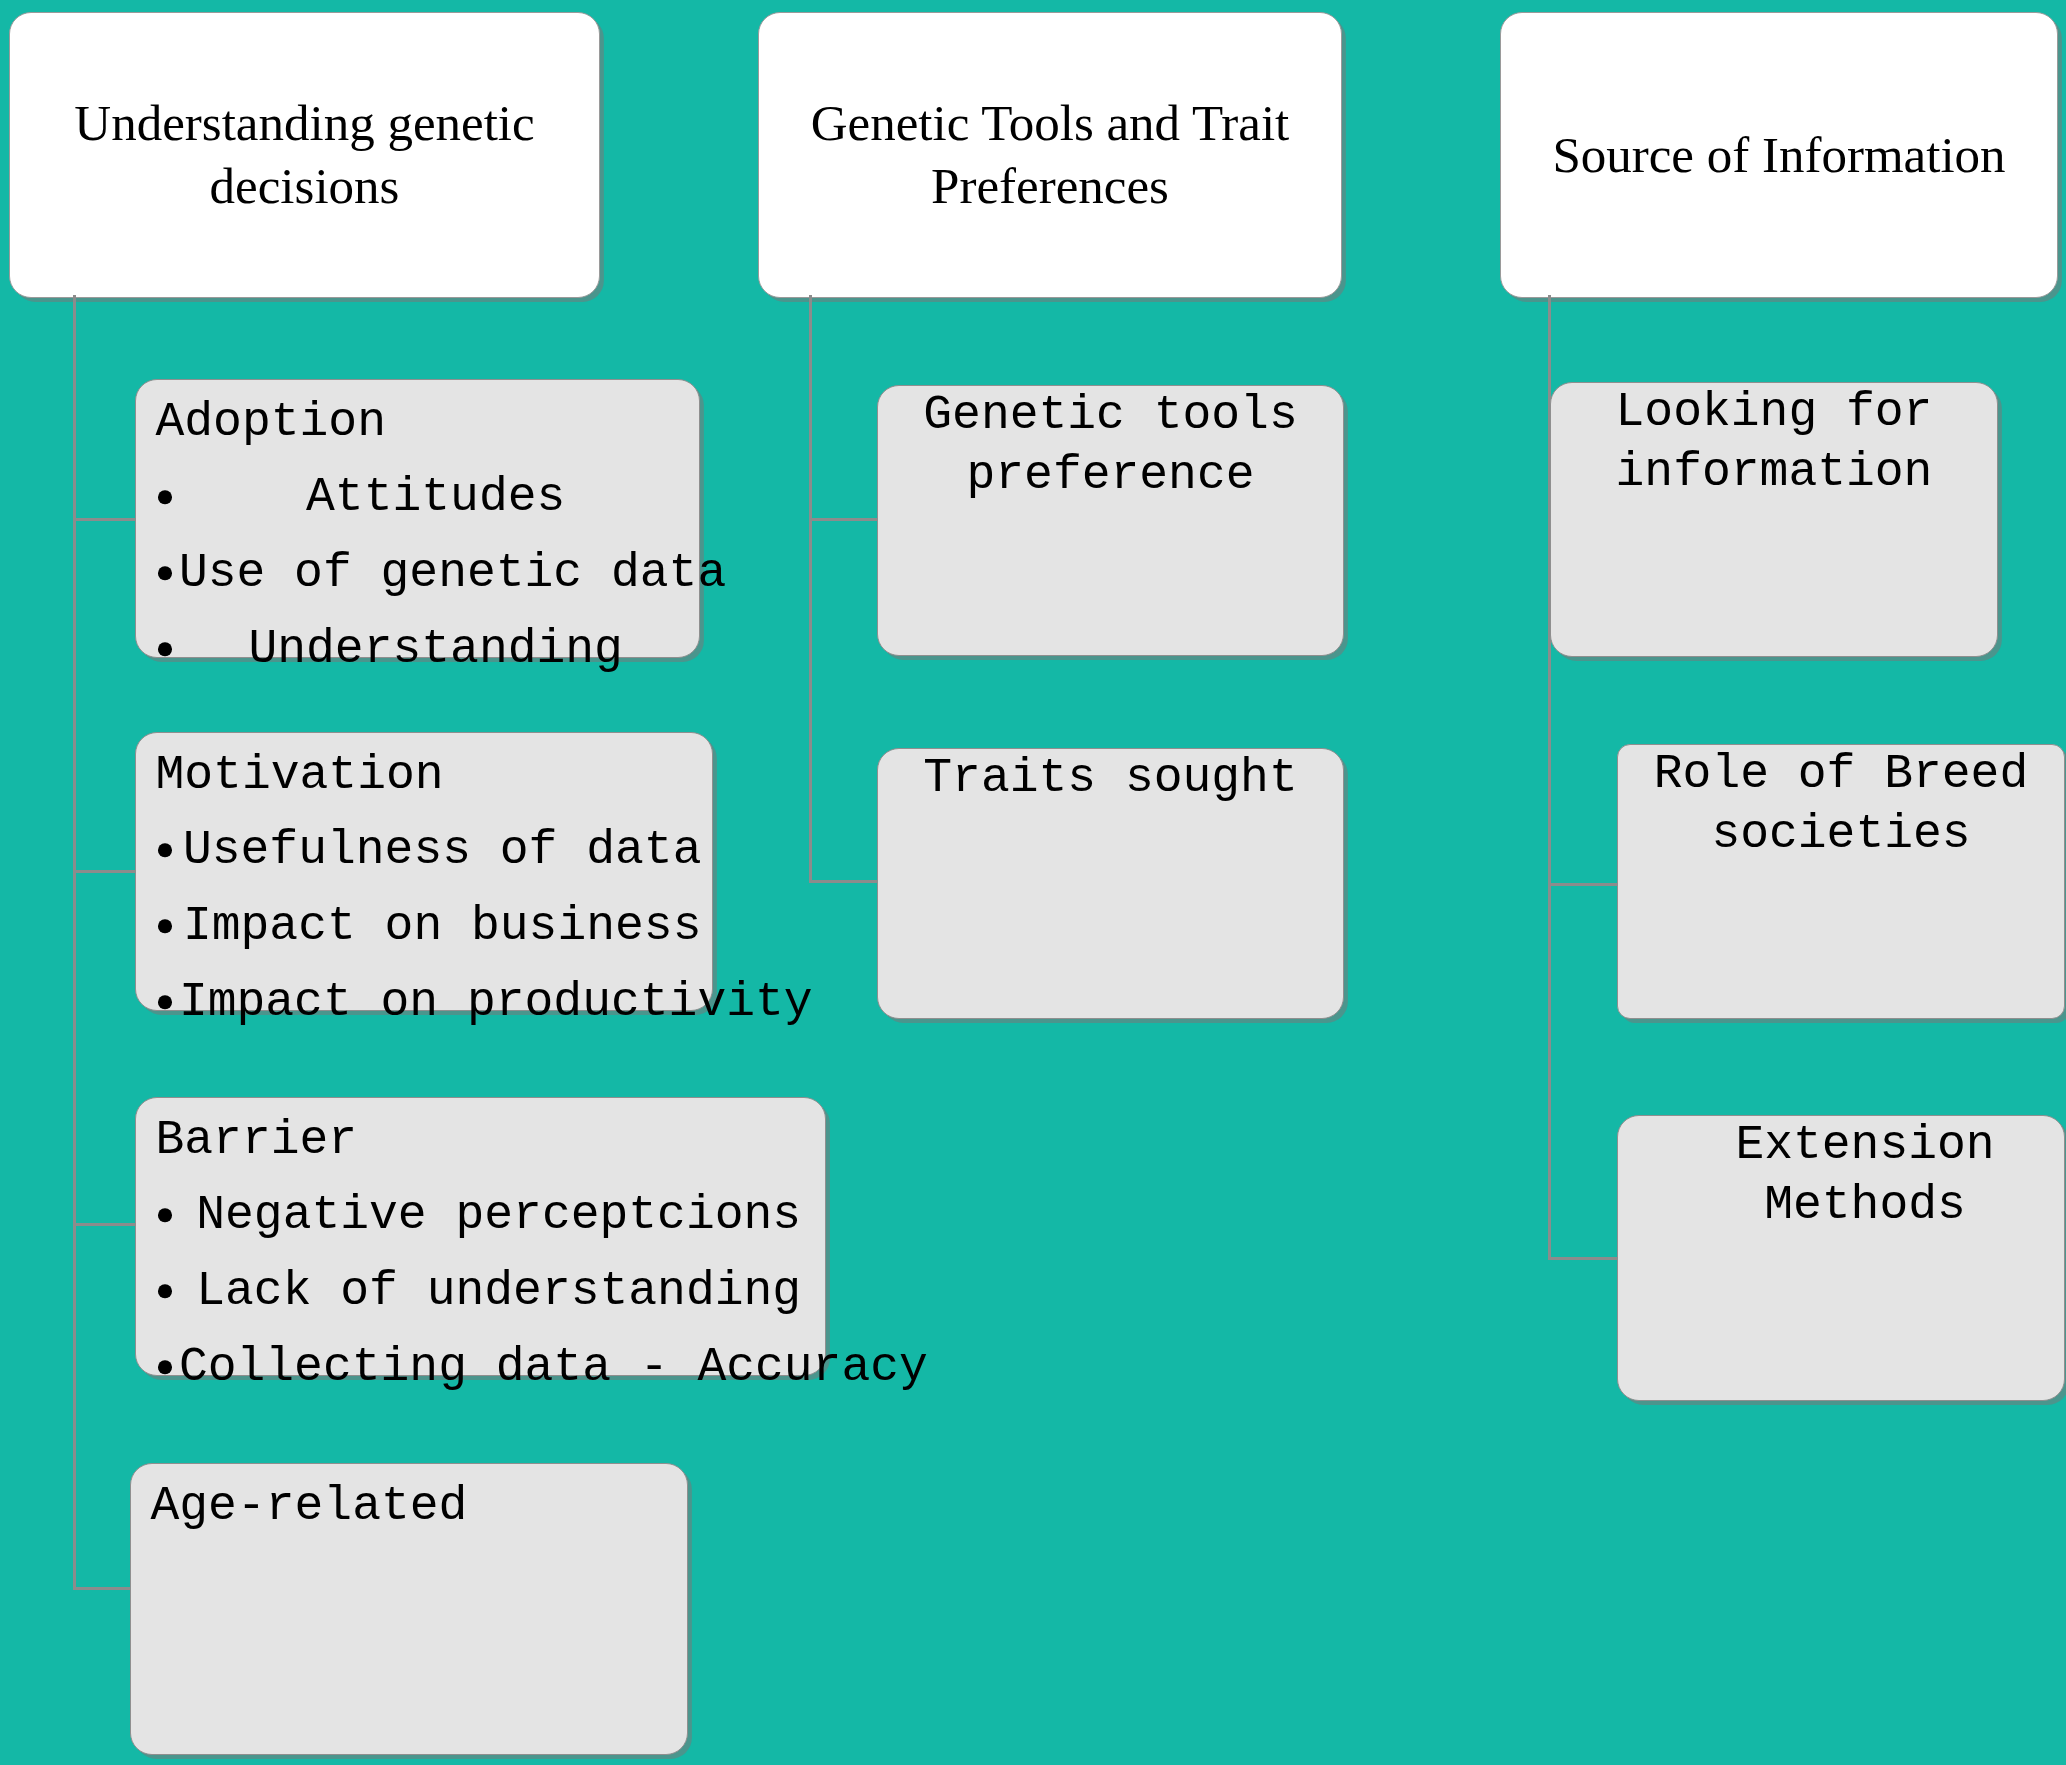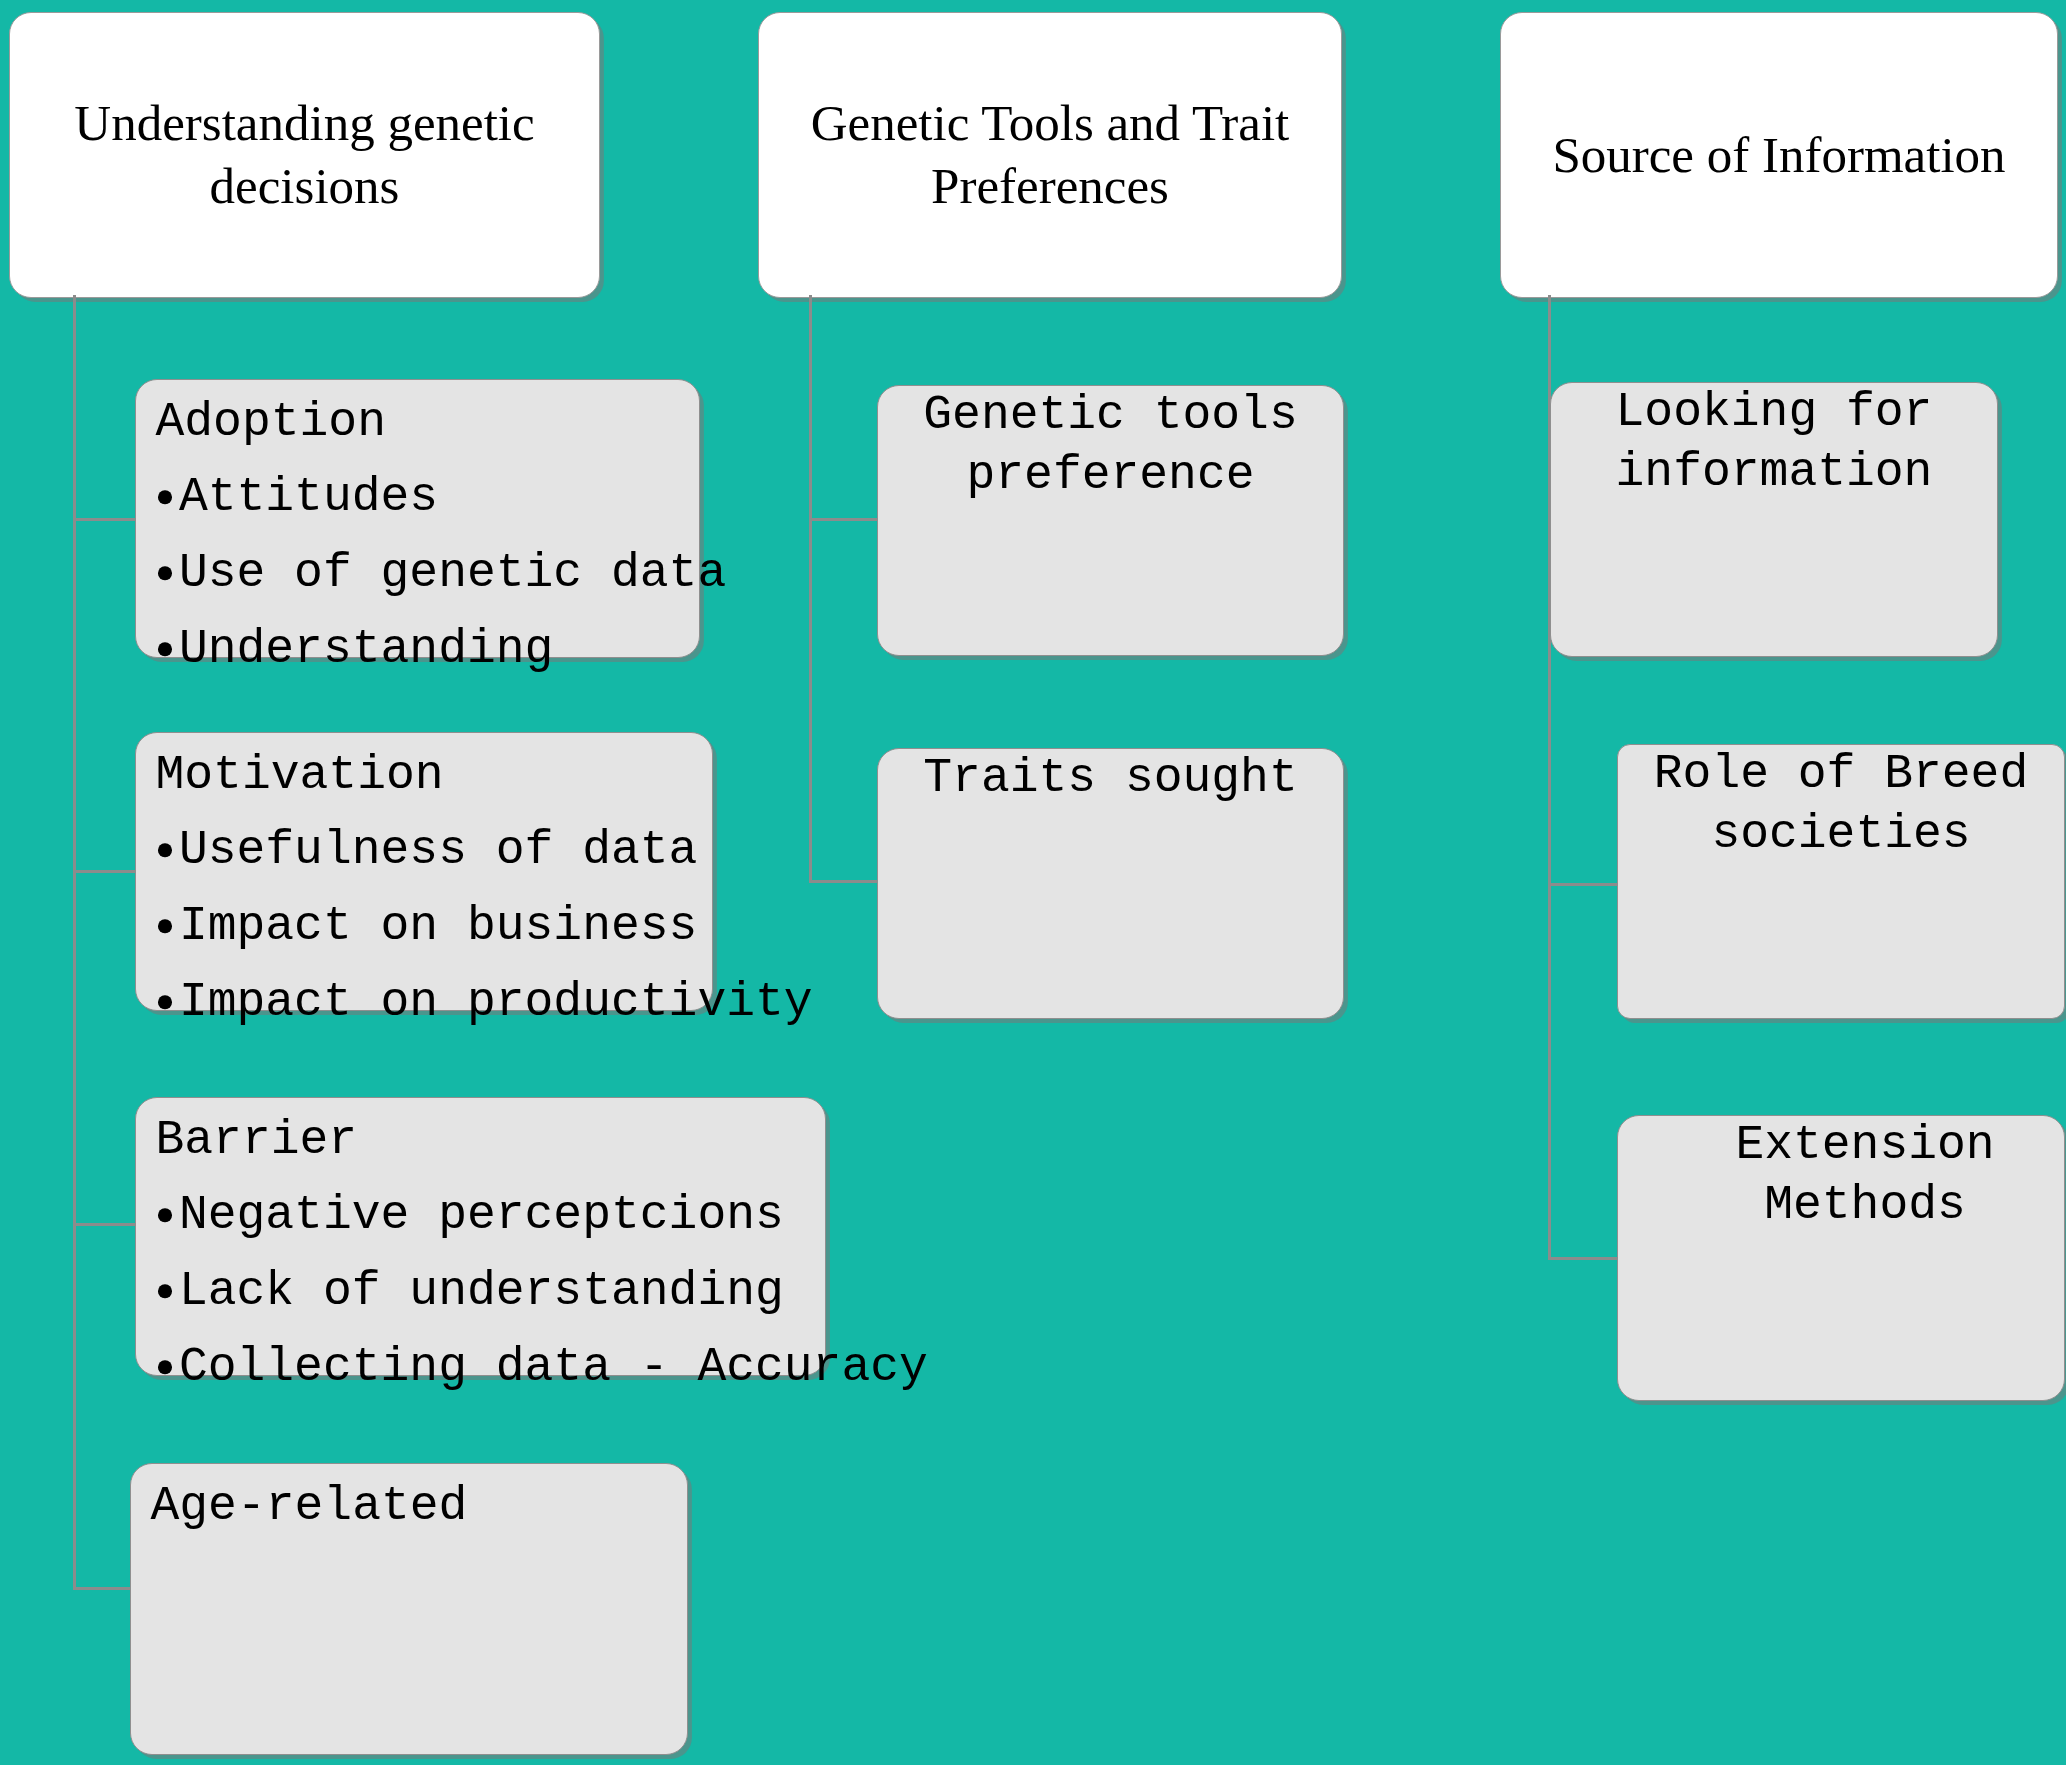--- a/index.html
+++ b/index.html
@@ -70,20 +70,21 @@
   .listbox-heading {
     font-size: 48px;
     line-height: 1.0;
     margin: 0 0 3.9px 0;
     white-space: nowrap;
   }
   .bullet-list {
     list-style: none;
     margin: 0;
     padding: 0;
+    text-align: center;
   }
   .bullet-list li {
     font-size: 48px;
     line-height: 1.02;
     margin-top: 27px;
     white-space: nowrap;
     position: relative;
     padding-left: 23.4px;
   }
   .bullet-list li .dot {

